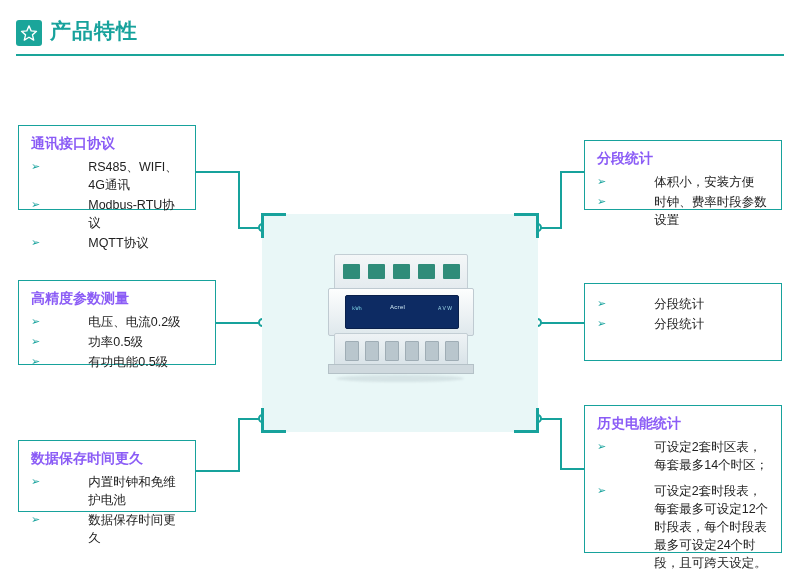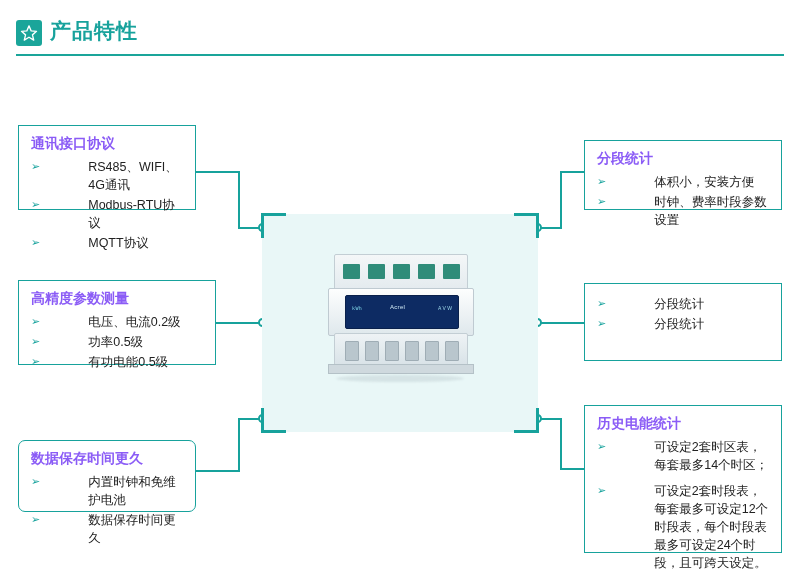--- a/index.html
+++ b/index.html
@@ -224,21 +224,21 @@
   <div class="bullet-row">
     <span class="bullet-mark">➢</span>
     <span class="bullet-txt">功率0.5级</span>
   </div>
   <div class="bullet-row">
     <span class="bullet-mark">➢</span>
     <span class="bullet-txt">有功电能0.5级</span>
   </div>
 </div>
 
-<div class="box" style="left:18px;top:440px;width:178px;height:72px;border-radius:7px;">
+<div class="box" style="left:18px;top:440px;width:178px;height:72px;">
   <div class="box-title">数据保存时间更久</div>
   <div class="bullet-row">
     <span class="bullet-mark">➢</span>
     <span class="bullet-txt">内置时钟和免维护电池</span>
   </div>
   <div class="bullet-row">
     <span class="bullet-mark">➢</span>
     <span class="bullet-txt">数据保存时间更久</span>
   </div>
 </div>

